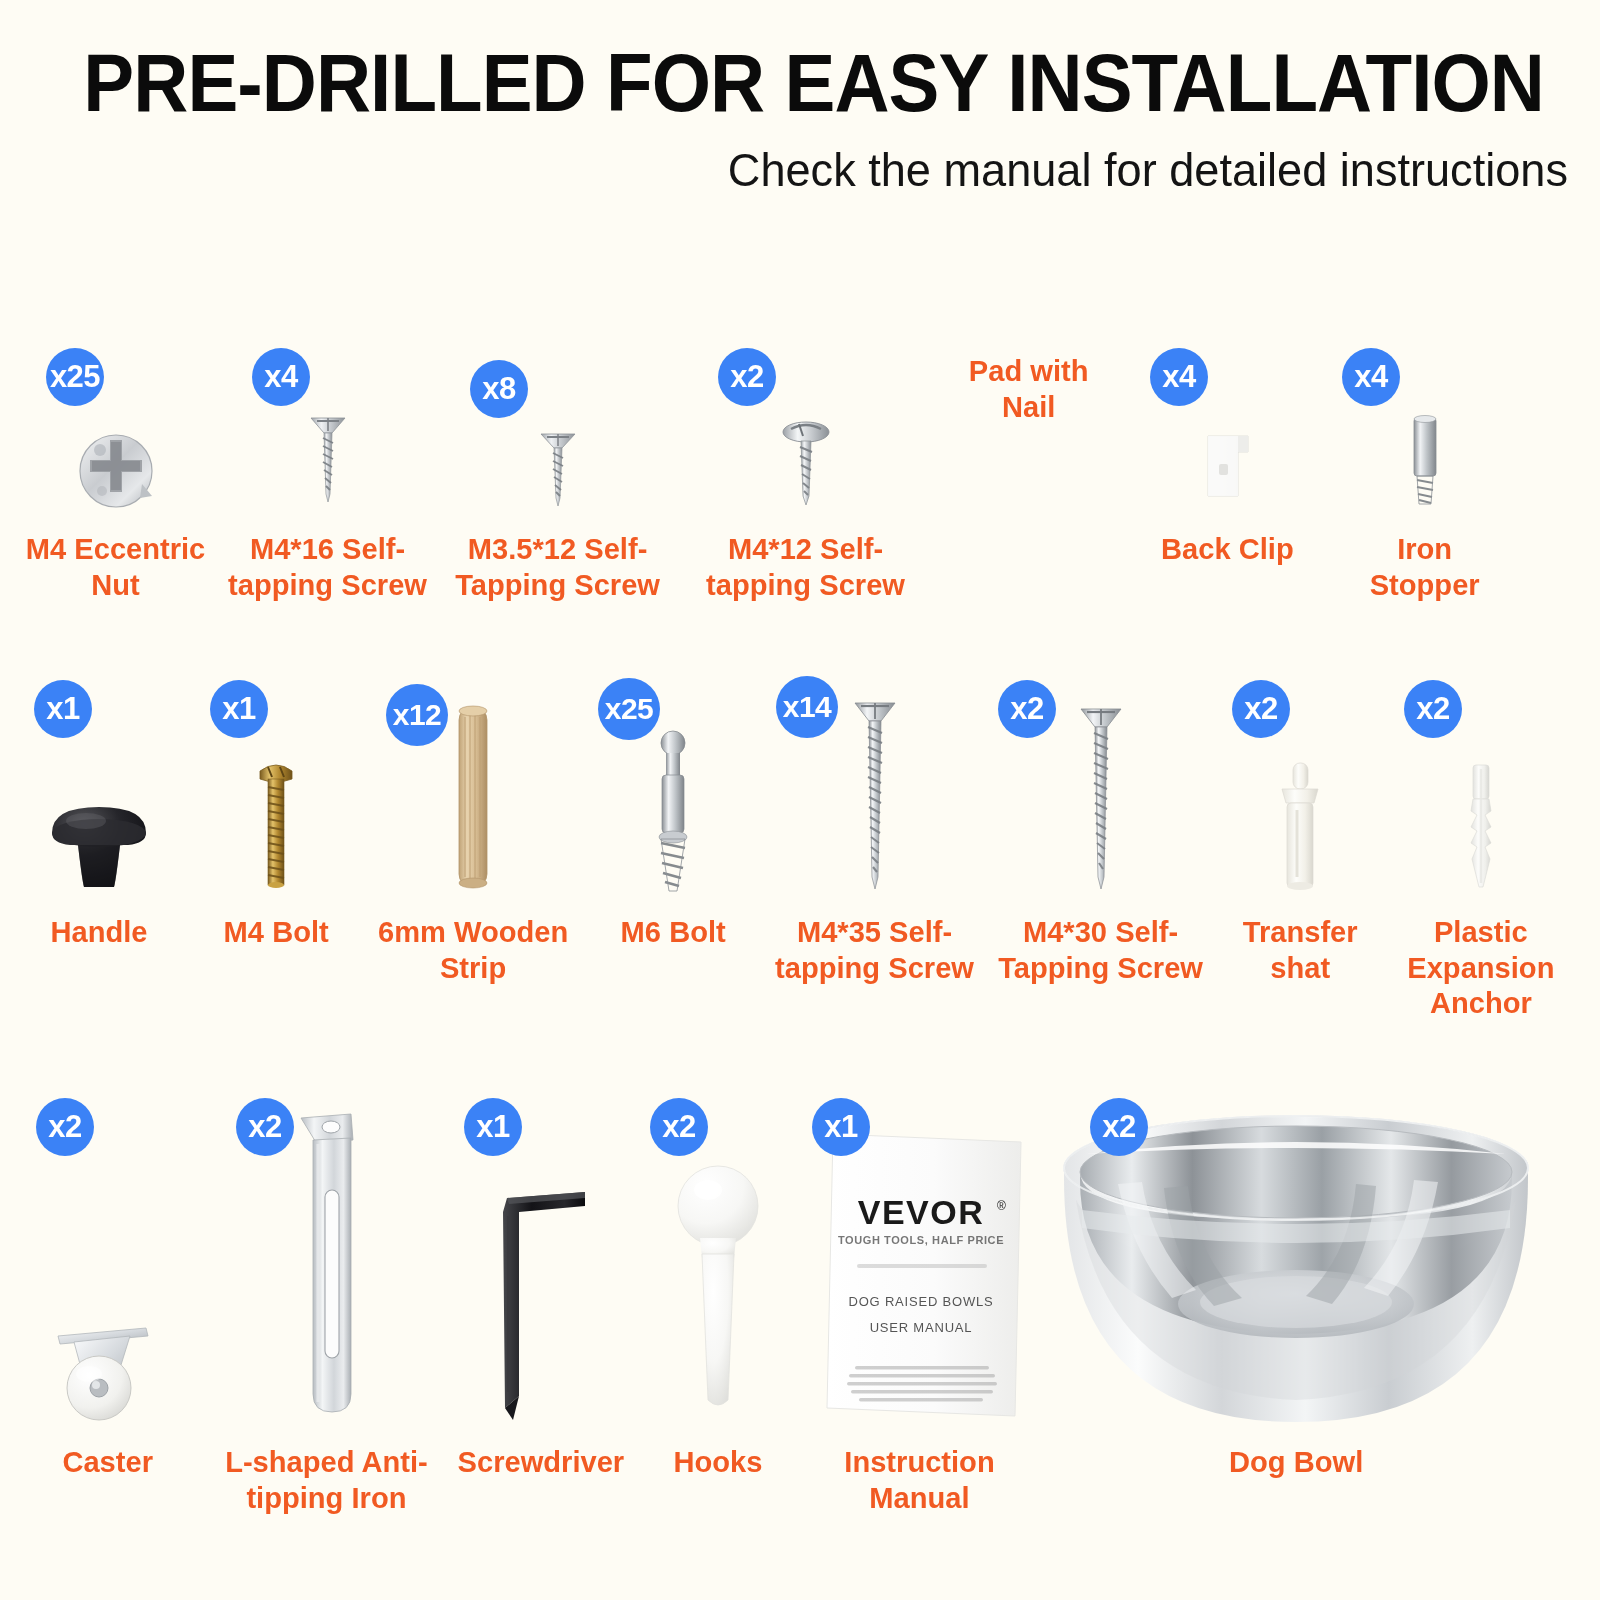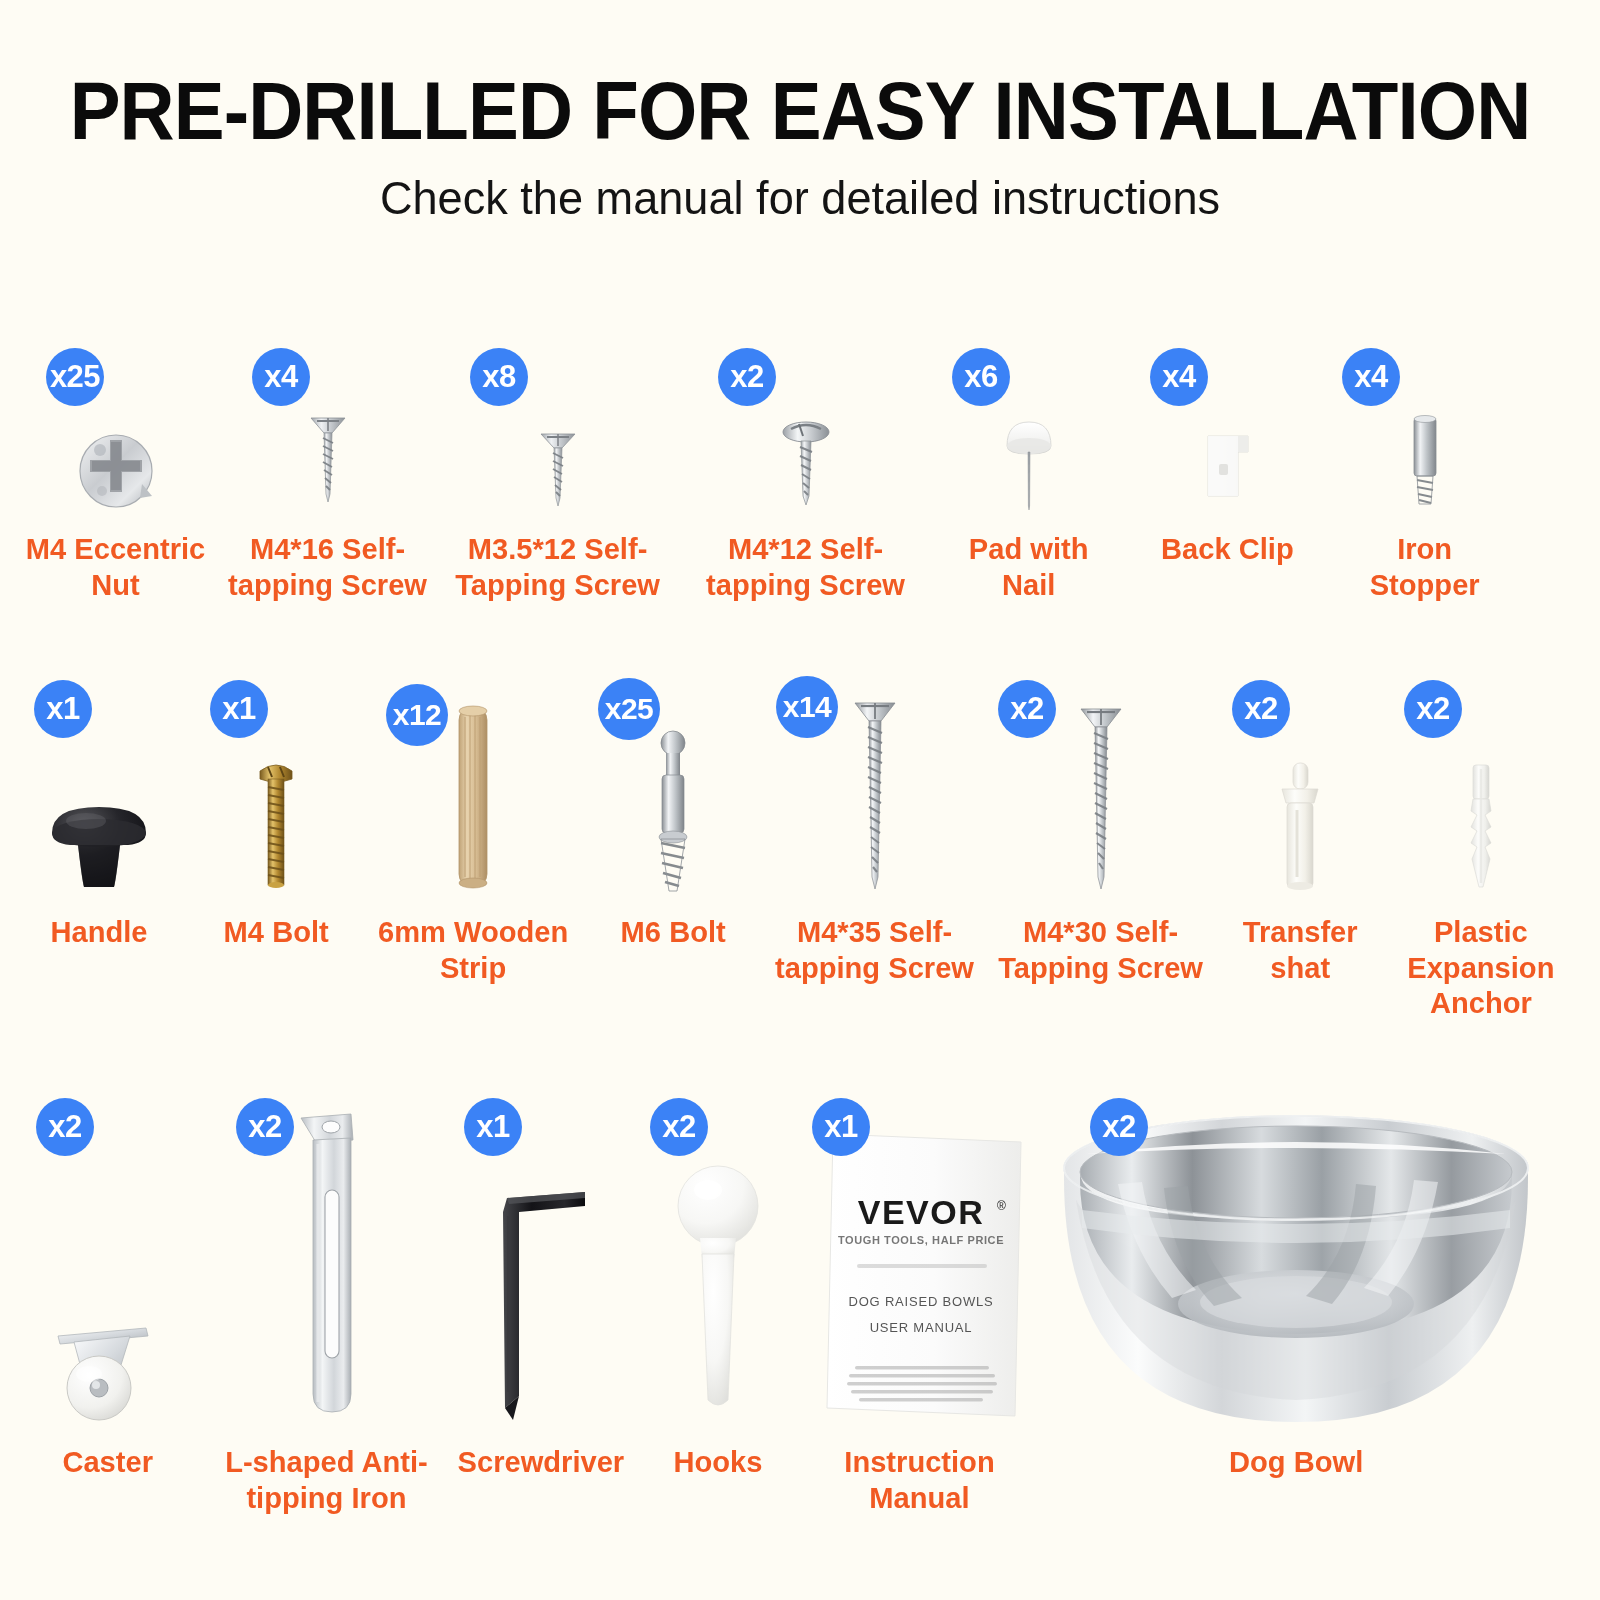--- a/index.html
+++ b/index.html
@@ -4,21 +4,21 @@
 <style>
   * { margin:0; padding:0; box-sizing:border-box; }
   html, body { width:1600px; height:1600px; }
   body {
     background:#FEFCF4;
     font-family:"Liberation Sans", sans-serif;
     overflow:hidden;
     position:relative;
   }
   
-  #header { width:100%; padding-top:70px; text-align:center; }
+  #header { width:100%; padding-top:42px; text-align:right; }
   #title {
     font-family:"Liberation Sans Narrow","Liberation Sans",sans-serif;
     font-weight:bold;
     font-size:82px;
     line-height:1.0;
     letter-spacing:-1px;
     color:#0B0B0B;
     transform:scaleX(0.93);
     transform-origin:center;
     white-space:nowrap;
@@ -143,21 +143,21 @@
           <path d="M21 84 L25 88"></path>
         </g>
       </svg>
     </div>
     <div class="plabel">M4*16 Self-
 tapping Screw</div>
   </div>
 
   <div class="cell" style="width:248px">
     <div class="art-wrap">
-      <div class="badge" style="left:36px;top:12px">x8</div>
+      <div class="badge" style="left:36px;top:24px">x8</div>
       <svg width="44" height="104" viewBox="0 0 44 104">
         <path d="M5 24 L39 24 L26 38 L18 38 Z" fill="url(#scg)" stroke="#8E9398" stroke-width="0.8"></path>
         <path d="M11 27 L33 27" stroke="#7C8186" stroke-width="2"></path>
         <path d="M22 24 L22 36" stroke="#7C8186" stroke-width="1.5"></path>
         <path d="M18 38 L26 38 L24 88 L22 96 L20 88 Z" fill="url(#scg)" stroke="#8E9398" stroke-width="0.7"></path>
         <g stroke="#7B8085" stroke-width="1.9" fill="none" opacity="0.92">
           <path d="M17 43 L27 48"></path>
             <path d="M17 51 L27 56"></path>
             <path d="M17 59 L26 64"></path>
           <path d="M18 67 L26 72"></path>
@@ -194,35 +194,20 @@
             <path d="M26 75 L32 80"></path>
             <path d="M27 83 L31 87"></path>
         </g>
       </svg>
     </div>
     <div class="plabel">M4*12 Self-
 tapping Screw</div>
   </div>
 
   <div class="cell" style="width:198px">
-    <div class="art-wrap">
-      <div class="badge" style="left:22px;top:12px">x6</div>
-      <svg width="76" height="118" viewBox="0 0 76 118">
-        <defs>
-            <linearGradient id="padg" x1="0" y1="0" x2="0" y2="1">
-          <stop offset="0" stop-color="#FFFFFF"></stop>
-              <stop offset="0.7" stop-color="#F0F0EE"></stop>
-          <stop offset="1" stop-color="#D9D9D6"></stop>
-            </linearGradient>
-          </defs>
-        <path d="M16 50 Q16 26 38 26 Q60 26 60 50 Q60 58 38 58 Q16 58 16 50 Z" fill="url(#padg)" stroke="#D3D3D0" stroke-width="0.8"></path>
-        <ellipse cx="38" cy="50" rx="22" ry="8" fill="#E8E8E5" opacity="0.9"></ellipse>
-        <path d="M37 56 L39 56 L38.6 110 L38 114 L37.4 110 Z" fill="#9DA2A7" stroke="#8A8F94" stroke-width="0.5"></path>
-      </svg>
-    </div>
     <div class="plabel">Pad with
 Nail</div>
   </div>
 
   <div class="cell" style="width:198px">
     <div class="art-wrap">
       <div class="badge" style="left:22px;top:12px">x4</div>
       <svg width="70" height="100" viewBox="0 0 70 100">
         <defs>
             <linearGradient id="clipg" x1="0" y1="0" x2="1" y2="0">

